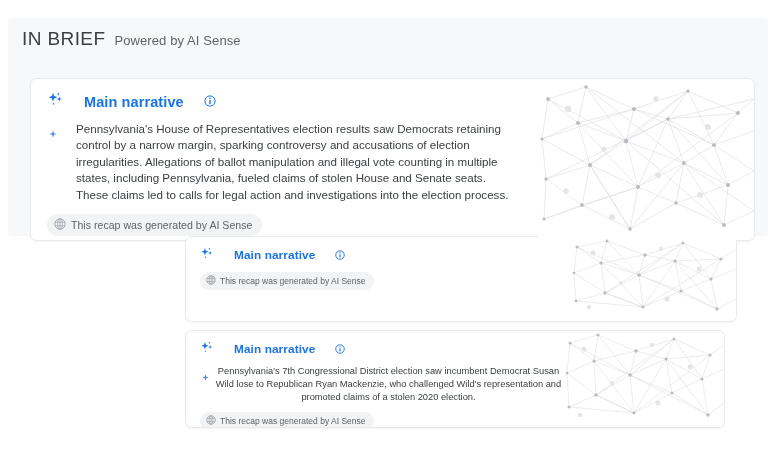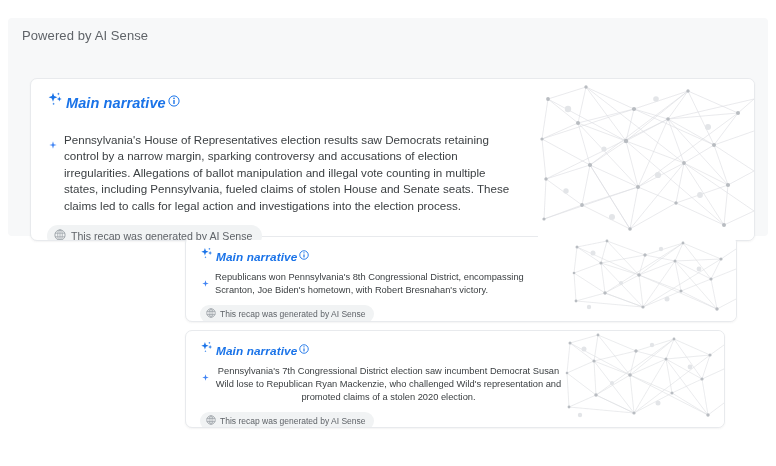--- a/index.html
+++ b/index.html
@@ -59,23 +59,22 @@
     overflow: hidden;
   }
 
   .card-body {
     position: relative;
     z-index: 2;
   }
 
   .card-head {
     display: flex;
-    align-items: flex-end;
-    gap: 2px;
-    font-style: italic;
+    align-items: center;
+    gap: 20px;
   }
   .card-head .title {
     color: #1a73e8;
     font-weight: 600;
     letter-spacing: 0.1px;
   }
 
   .sparkle-icon { display: block; }
   .info-icon { display: block; }
 
@@ -115,21 +114,21 @@
 
   
   #card-1 {
     left: 22px;
     top: 60px;
     width: 723px;
     height: 161px;
   }
   #card-1 .card-body { padding: 13px 16px 0 16px; width: 498px; box-sizing: border-box; }
   #card-1 .card-head .title { font-size: 14.5px; }
-  #card-1 .bullet-row { margin-top: 21px; }
+  #card-1 .bullet-row { margin-top: 10px; gap: 12px; }
   #card-1 .bullet-mark { margin: 3px 7px 0 2px; }
   #card-1 .bullet-text { font-size: 11.6px; line-height: 16.4px; }
   #card-1 .recap-badge { margin-top: 11px; font-size: 10.6px; padding: 4px 10px 4px 7px; gap: 5px; }
   #card-1 .net-art { width: 216px; }
 
   
   #card-2 {
     left: 185px;
     top: 236px;
     width: 550px;
@@ -157,20 +156,21 @@
   #card-3 .bullet-text { font-size: 9.3px; line-height: 13px; text-align: center; }
   #card-3 .recap-badge { margin-top: 8px; font-size: 8.5px; padding: 3px 8px 3px 6px; gap: 4px; }
   #card-3 .net-art { width: 160px; }
 </style>
 </head>
 <body>
 
 <div class="panel">
 
   <div class="panel-header">
+    <span class="brief-title">IN BRIEF</span>
     <span class="brief-sub">Powered by AI Sense</span>
   </div>
 
   <div class="card" id="card-1">
     <div class="net-art">
       <svg viewBox="0 0 216 161" preserveAspectRatio="xMidYMid slice" aria-hidden="true">
         <g stroke="#d6d9dd" stroke-width="0.6" fill="none" opacity="0.9">
           <path d="M10 20 L48 8 L96 30 L150 12 L200 34 L216 20"></path>
           <path d="M4 60 L40 44 L88 62 L130 40 L176 66 L216 52"></path>
           <path d="M8 100 L52 86 L100 108 L146 84 L190 106 L216 92"></path>
@@ -332,28 +332,20 @@
       <span class="title">Main narrative</span>
       <span class="info-icon">
         <svg width="10" height="10" viewBox="0 0 12 12" aria-hidden="true">
           <circle cx="6" cy="6" r="5.1" fill="none" stroke="#1a73e8" stroke-width="1.1"></circle>
           <circle cx="6" cy="3.4" r="0.85" fill="#1a73e8"></circle>
           <rect x="5.3" y="5" width="1.4" height="4.1" rx="0.6" fill="#1a73e8"></rect>
         </svg>
       </span>
     </div>
 
-    <div class="bullet-row">
-      <span class="bullet-mark">
-        <svg width="7" height="7" viewBox="0 0 8 8" aria-hidden="true">
-          <path d="M4 0.3 L4.85 3.15 L7.7 4 L4.85 4.85 L4 7.7 L3.15 4.85 L0.3 4 L3.15 3.15 Z" fill="#4285f4"></path>
-        </svg>
-      </span>
-      <span class="bullet-text">Republicans won Pennsylvania's 8th Congressional District, encompassing Scranton, Joe Biden's hometown, with Robert Bresnahan's victory.</span>
-    </div>
 
     <div class="recap-badge">
       <span class="globe">
         <svg width="10" height="10" viewBox="0 0 12 12" aria-hidden="true">
           <circle cx="6" cy="6" r="5.1" fill="none" stroke="#9aa0a6" stroke-width="1"></circle>
           <ellipse cx="6" cy="6" rx="2.3" ry="5.1" fill="none" stroke="#9aa0a6" stroke-width="0.8"></ellipse>
           <path d="M1 4.2 H11 M1 7.8 H11 M6 0.9 V11.1" stroke="#9aa0a6" stroke-width="0.8" fill="none"></path>
         </svg>
       </span>
       <span>This recap was generated by AI Sense</span>

